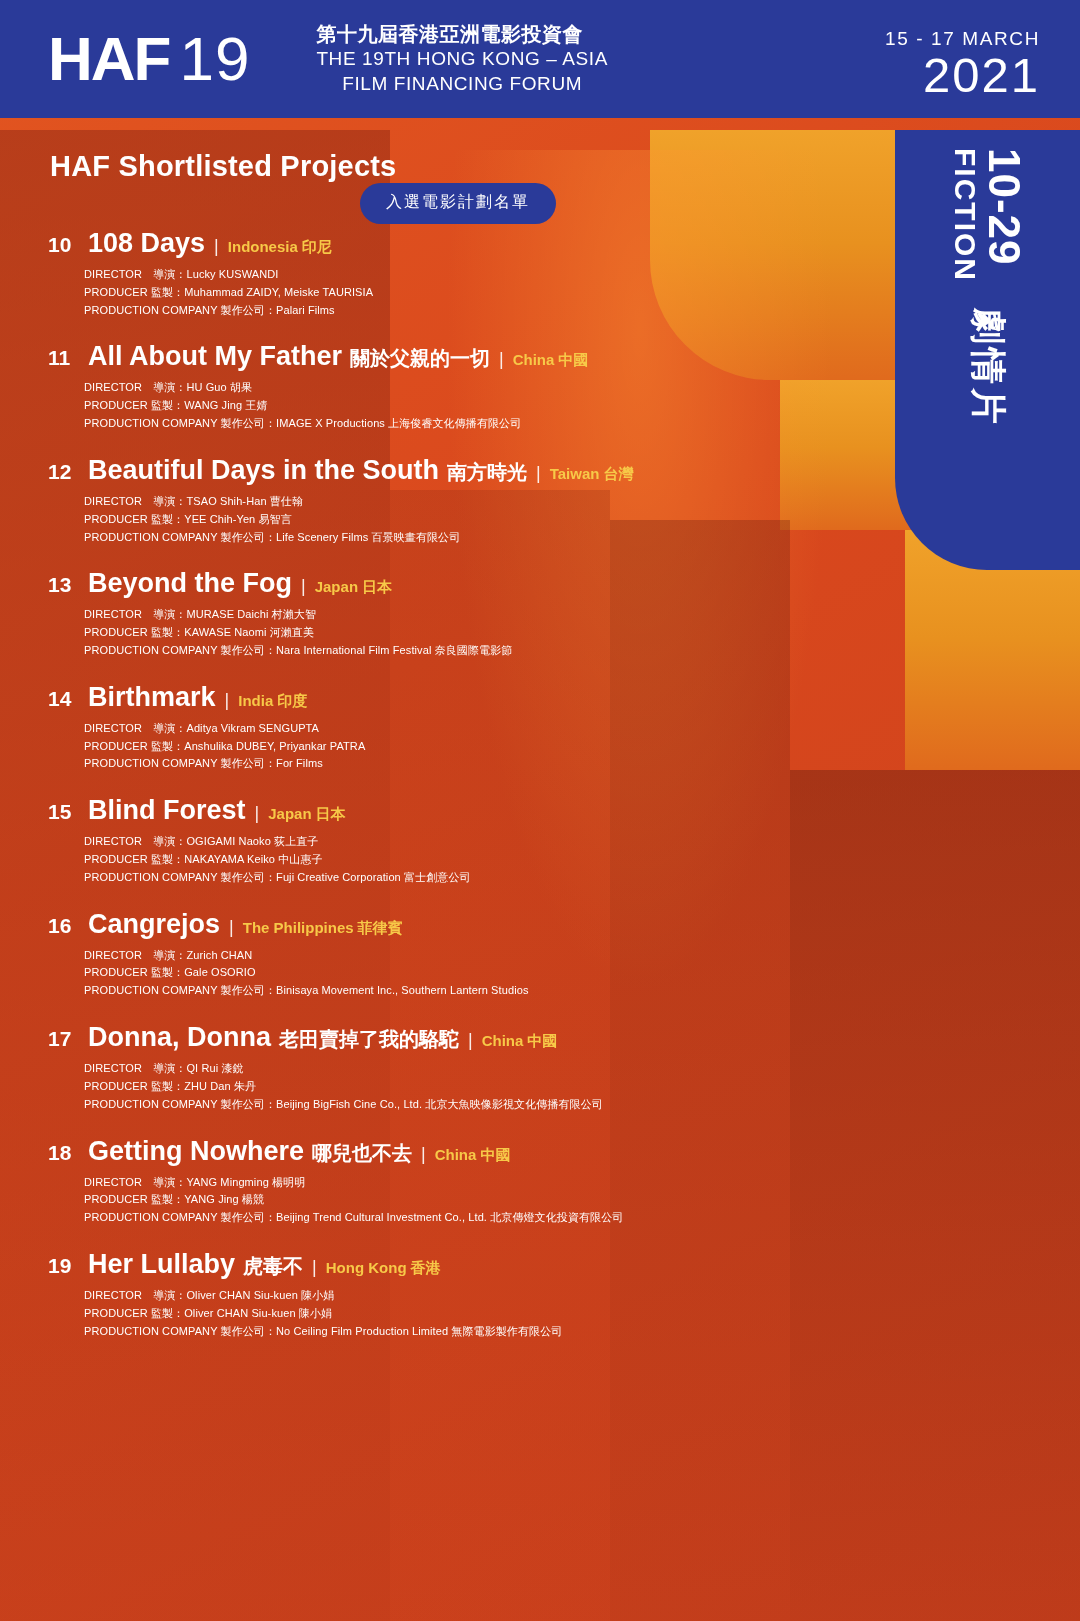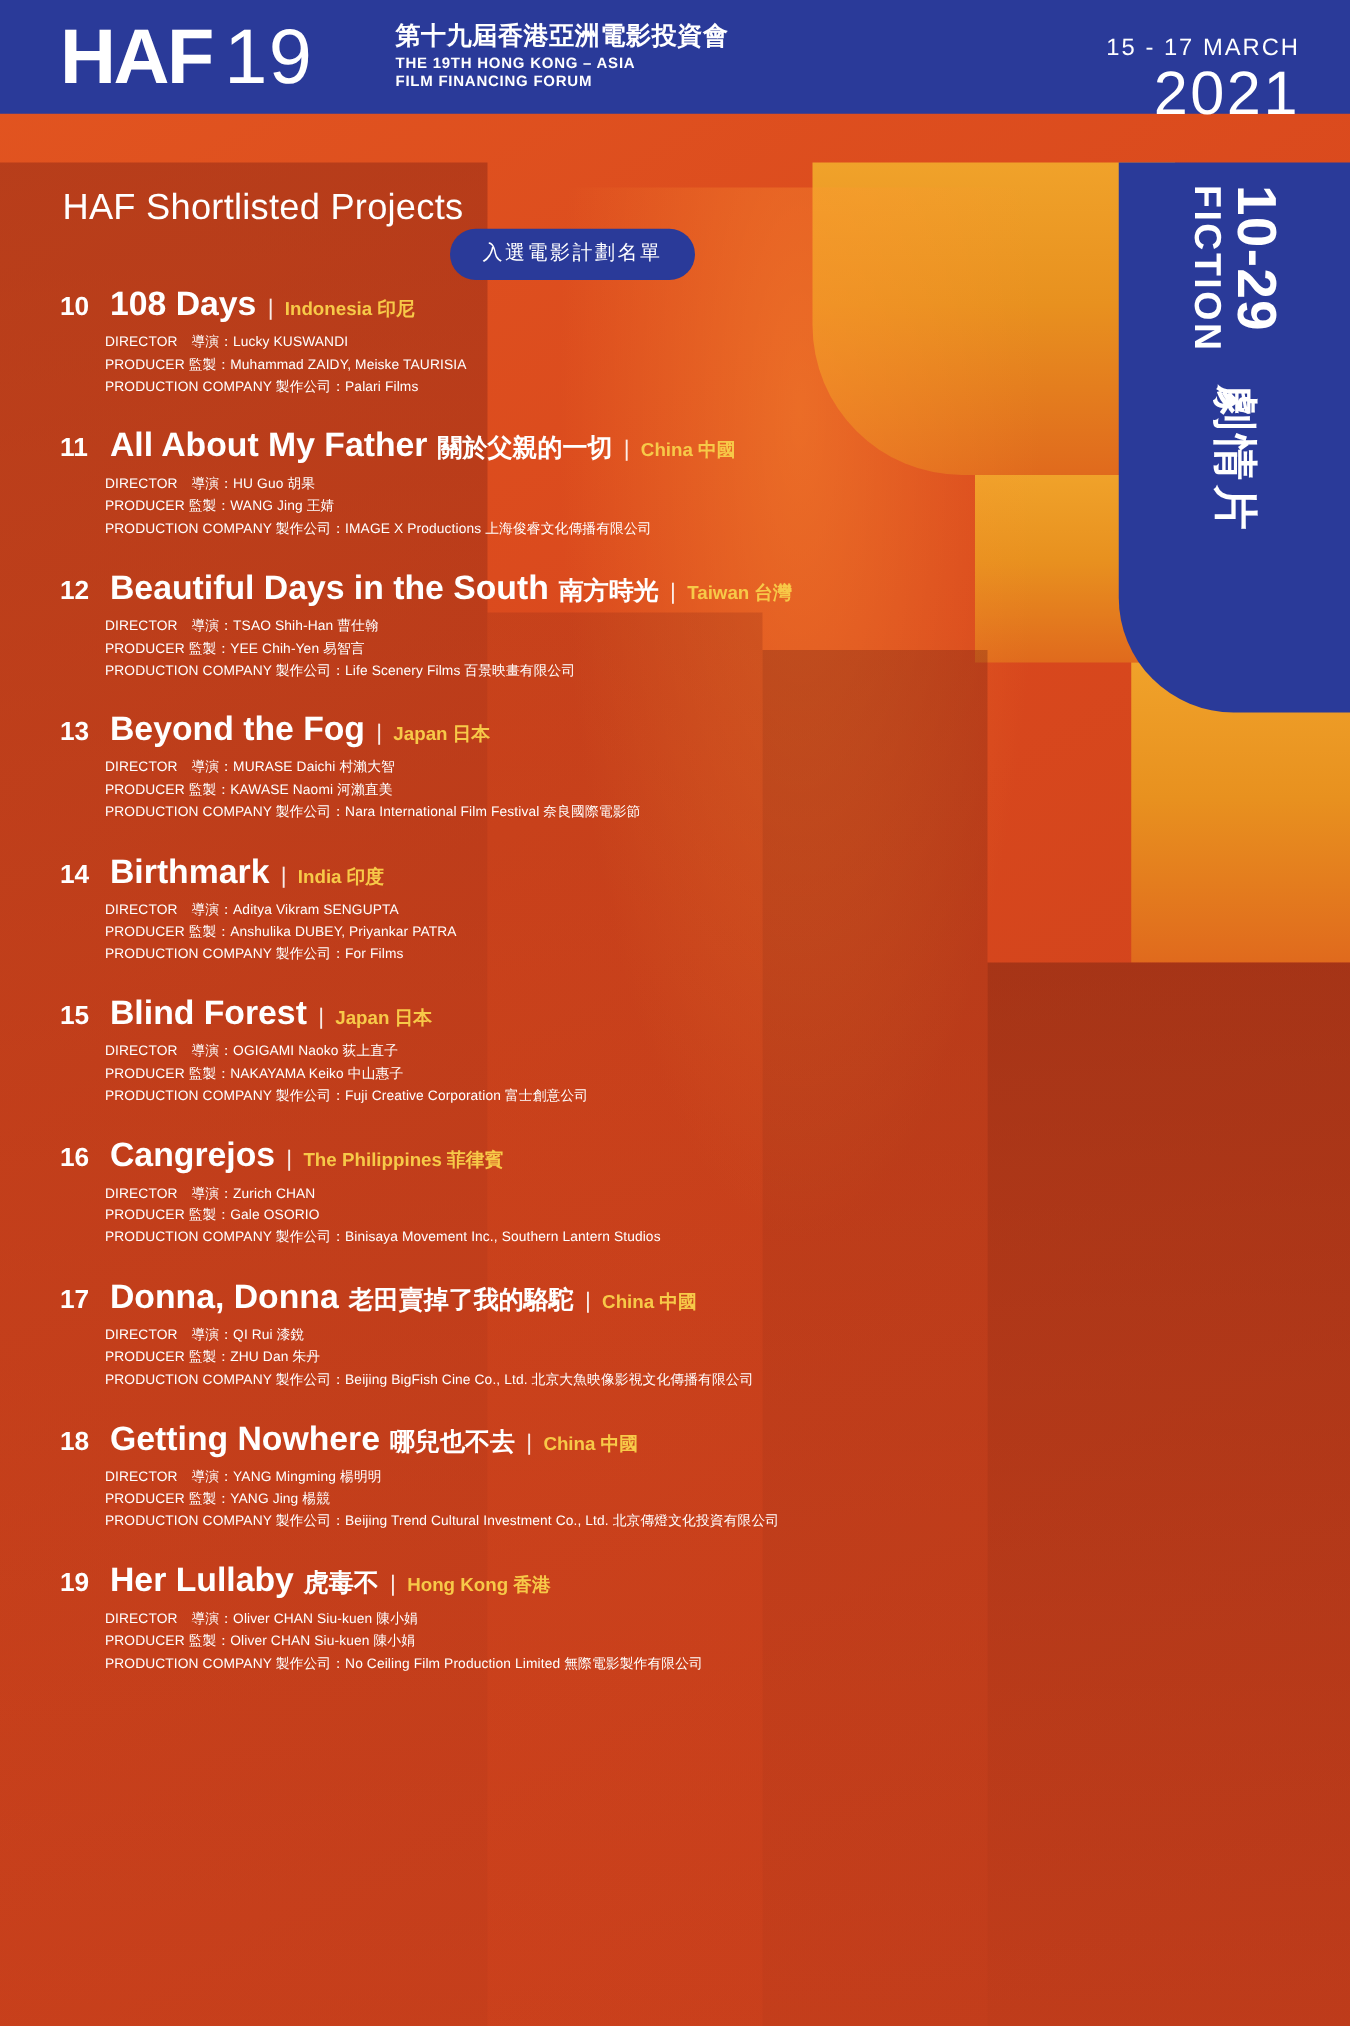--- a/index.html
+++ b/index.html
@@ -35,39 +35,39 @@
   .bg-d2 { left: 390px; top: 490px; width: 220px; height: 1131px; background: linear-gradient(180deg, rgba(140,40,20,.25), rgba(140,40,20,.05)); }
   .bg-d3 { left: 610px; top: 520px; width: 180px; height: 1101px; background: linear-gradient(180deg, rgba(120,35,18,.35), rgba(120,35,18,.10)); }
   .bg-d4 { left: 790px; top: 770px; width: 290px; height: 851px; background: linear-gradient(180deg, rgba(110,32,16,.45), rgba(110,32,16,.12)); }
   .bg-glow {
     position: absolute; left: 430px; top: 150px; width: 420px; height: 900px;
     background: radial-gradient(ellipse at 50% 20%, rgba(255,150,50,.45), rgba(255,150,50,0) 65%);
   }
 
   
   .header {
-    position: absolute; left: 0; top: 0; width: 1080px; height: 91px;
+    position: absolute; left: 0; top: 0; width: 1080px; height: 118px;
     background: #2a3a99;
     color: #fff;
     display: flex; align-items: center;
   }
   .logo-wrap { display: flex; align-items: center; margin-left: 48px; }
   .logo-haf {
     font-size: 62px; font-weight: 700; letter-spacing: -2px;
     font-family: "Liberation Sans", sans-serif;
     color: #fff;
     line-height: 1;
   }
   .logo-19 {
     font-size: 62px; font-weight: 400; color: #fff; margin-left: 10px;
     letter-spacing: 1px; line-height: 1;
   }
   .header-titles { margin-left: 66px; line-height: 1.28; }
   .ht-cn { font-size: 20px; font-weight: 700; letter-spacing: .5px; }
-  .ht-en { font-size: 12px; font-weight: 700; letter-spacing: .6px; }
+  .ht-en { font-size: 19px; font-weight: 400; letter-spacing: .6px; text-align: center; }
   .header-date {
     position: absolute; right: 40px; top: 28px; text-align: right;
   }
   .hd-range { font-size: 19px; letter-spacing: 1.6px; font-weight: 500; }
   .hd-year { font-size: 49px; font-weight: 400; letter-spacing: 2px; line-height: 1.05; }
 
   
   .side-tab {
     position: absolute; right: 0; top: 130px; width: 185px; height: 440px;
     background: #2a3a99;
@@ -81,21 +81,21 @@
     display: flex; align-items: center; padding-left: 18px;
   }
   .st-num { font-size: 44px; font-weight: 700; letter-spacing: 1px; line-height: 1.02; }
   .st-word { font-size: 30px; font-weight: 700; letter-spacing: 2px; line-height: 1.05; }
   .st-cn { font-size: 36px; font-weight: 700; letter-spacing: 4px; margin-left: 26px; }
   .st-left { display: flex; flex-direction: column; }
 
   
   .sec-title {
     position: absolute; left: 50px; top: 150px;
-    color: #fff; font-size: 29px; font-weight: 400; letter-spacing: .2px;
+    color: #fff; font-size: 29px; font-weight: 700; letter-spacing: .2px;
   }
   .sec-badge {
     position: absolute; left: 360px; top: 183px;
     background: #2a3a99; color: #fff;
     border-radius: 22px;
     padding: 9px 26px 11px;
     font-size: 16px; letter-spacing: 2px;
     font-weight: 500;
   }
 

